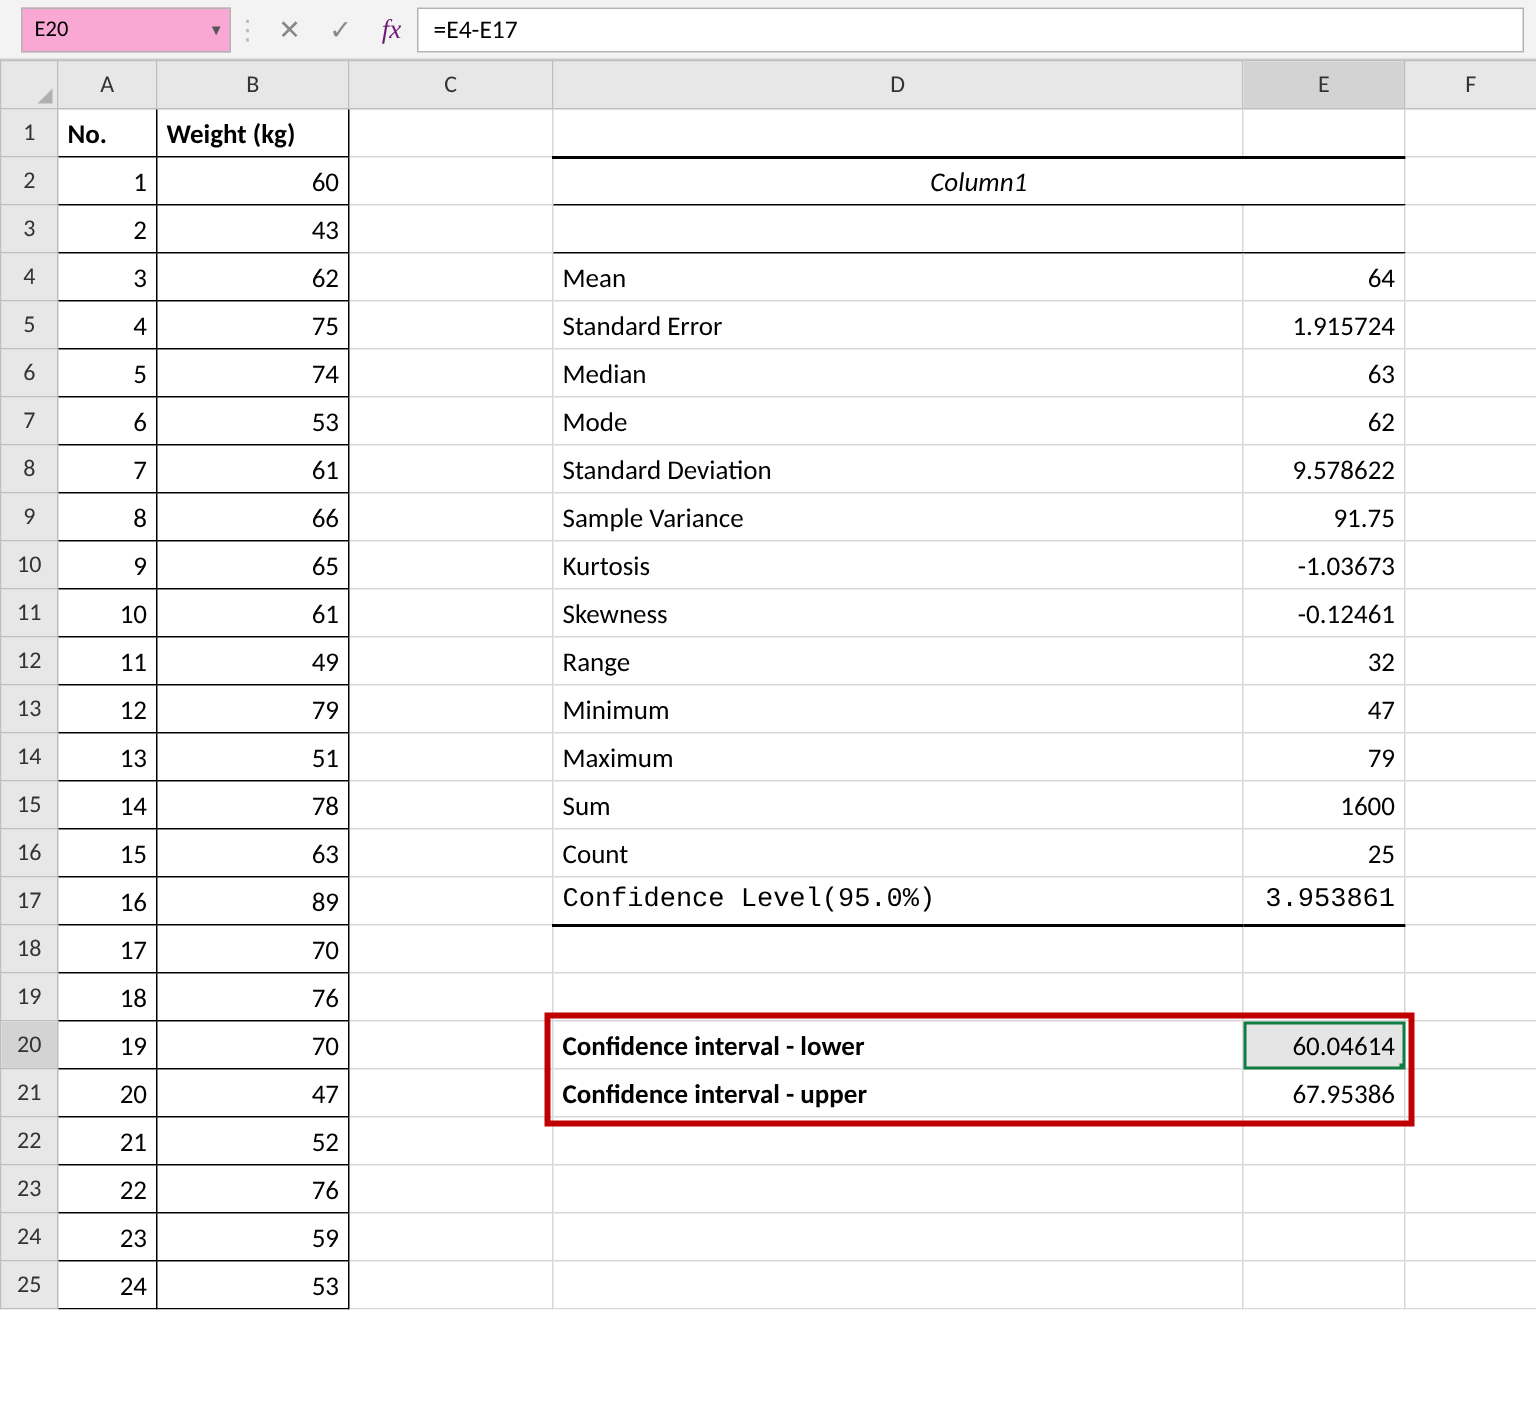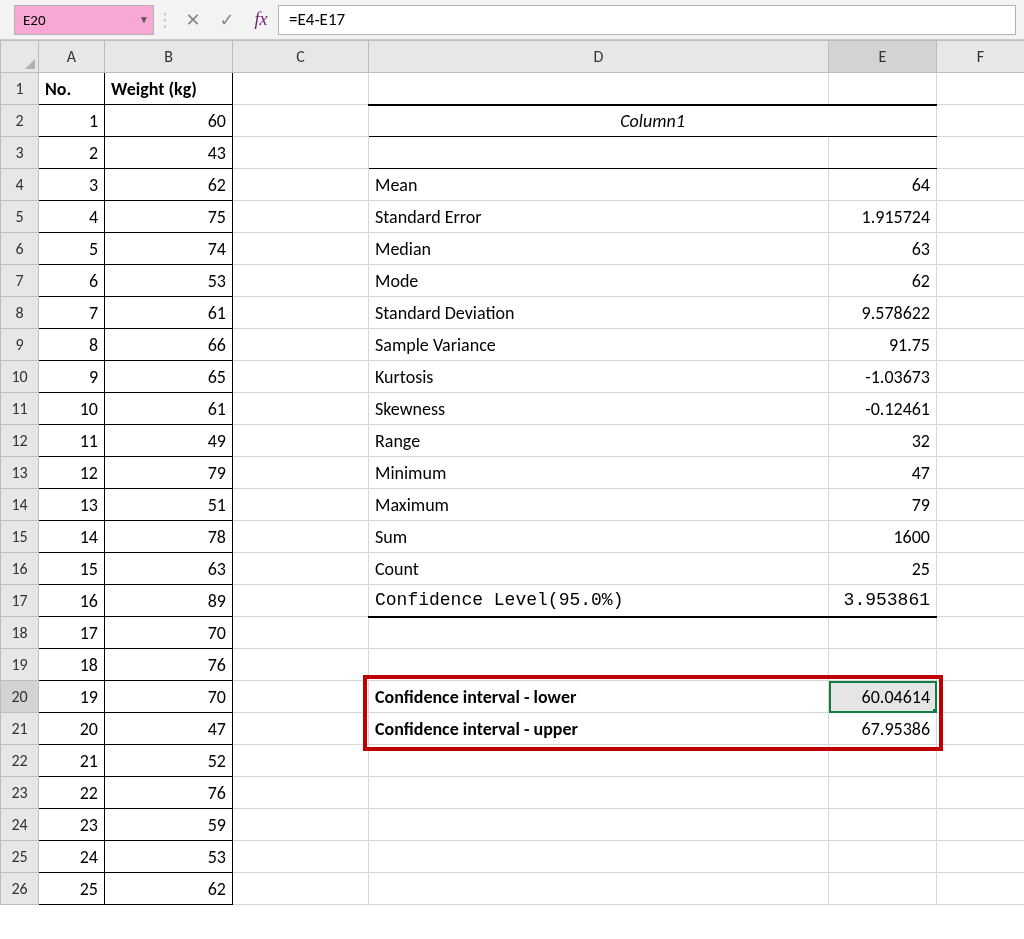--- a/index.html
+++ b/index.html
@@ -408,25 +408,16 @@
         </tr>
         <tr>
           <td class="rowhdr">25</td>
           <td class="num bord-all">24</td>
           <td class="num bord-all">53</td>
           <td></td>
           <td></td>
           <td></td>
           <td></td>
         </tr>
-        <tr>
-          <td class="rowhdr">26</td>
-          <td class="num bord-all">25</td>
-          <td class="num bord-all">62</td>
-          <td></td>
-          <td></td>
-          <td></td>
-          <td></td>
-        </tr>
       </tbody>
 </table>
 <div class="red-box" id="redbox" style="left: 362.5px; top: 634.5px; width: 580px; height: 76px;"></div>
 </div>
 
 </body></html>

